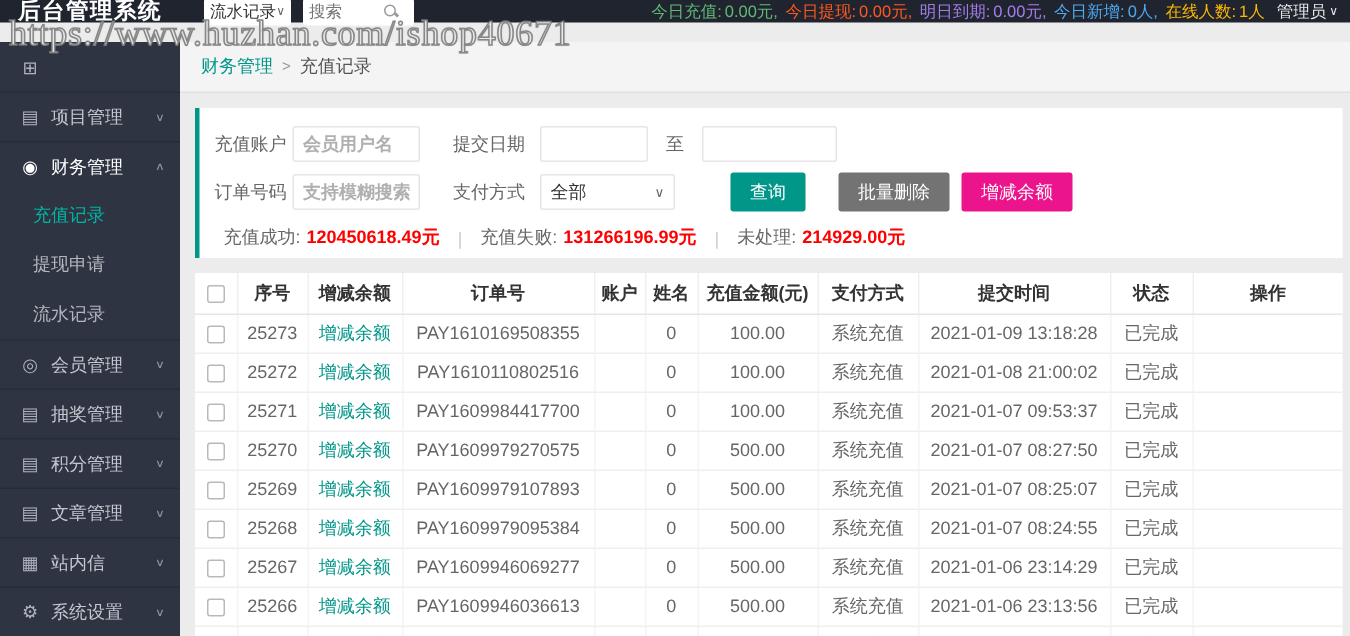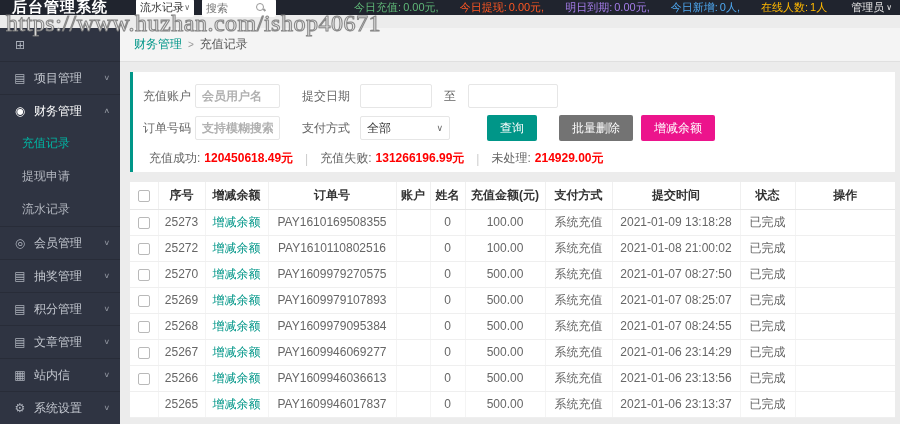--- a/index.html
+++ b/index.html
@@ -12,21 +12,21 @@
     display:flex; align-items:center; padding:0 8px; color:#fff; }
   .topbar .logo { font-size:15px; font-weight:bold; letter-spacing:1px; margin:0 28px 0 4px; white-space:nowrap; }
   .mod-select { width:58px; height:18px; background:#fff; color:#333; border-radius:2px;
     display:flex; align-items:center; justify-content:space-between; padding:0 4px; font-size:11px; margin-right:8px; cursor:pointer; }
   .mod-select .caret { font-size:8px; color:#666; }
   .searchbox { width:74px; height:18px; background:#fff; border-radius:2px; display:flex; align-items:center; padding:0 4px; }
   .searchbox input { border:none; outline:none; width:50px; font-size:11px; color:#333; background:transparent; }
   .mag { position:relative; width:10px; height:10px; display:inline-block; }
   .mag::before { content:""; position:absolute; left:0; top:0; width:6px; height:6px; border:1.5px solid #999; border-radius:50%; }
   .mag::after { content:""; position:absolute; left:6.5px; top:6.5px; width:3px; height:1.5px; background:#999; transform:rotate(45deg); }
-  .top-right { margin-left:auto; display:flex; align-items:flex-start; gap:21px; font-size:11px; white-space:nowrap; }
+  .top-right { margin-left:auto; display:flex; align-items:flex-start; gap:5px; font-size:11px; white-space:nowrap; }
   .stat { display:inline-flex; gap:2px; }
   .admin { color:#e6e6e6; display:inline-flex; align-items:center; gap:2px; cursor:pointer; margin-left:3px; }
   .admin .caret { font-size:8px; }
 
   
   .sidebar { position:absolute; left:0; top:28px; width:120px; height:396px; background:#2f3442; overflow:hidden; }
   .side-item { height:33px; display:flex; align-items:center; padding:0 10px 0 12px; color:#c3c7cf; cursor:pointer;
     border-top:1px solid rgba(0,0,0,0.15); }
   .side-item:first-child { border-top:none; }
   .side-item .s-icon { width:16px; margin-right:6px; font-size:12px; color:#aeb3bd; text-align:center; }
@@ -278,20 +278,33 @@
     <td></td>
     <td>0</td>
     <td>100.00</td>
     <td>系统充值</td>
     <td>2021-01-08 21:00:02</td>
     <td>已完成</td>
     <td></td>
   </tr>
           <tr>
     <td><span class="cb"></span></td>
+    <td>25271</td>
+    <td><a class="adjust-link">增减余额</a></td>
+    <td>PAY1609984417700</td>
+    <td></td>
+    <td>0</td>
+    <td>100.00</td>
+    <td>系统充值</td>
+    <td>2021-01-07 09:53:37</td>
+    <td>已完成</td>
+    <td></td>
+  </tr>
+          <tr>
+    <td><span class="cb"></span></td>
     <td>25270</td>
     <td><a class="adjust-link">增减余额</a></td>
     <td>PAY1609979270575</td>
     <td></td>
     <td>0</td>
     <td>500.00</td>
     <td>系统充值</td>
     <td>2021-01-07 08:27:50</td>
     <td>已完成</td>
     <td></td>

